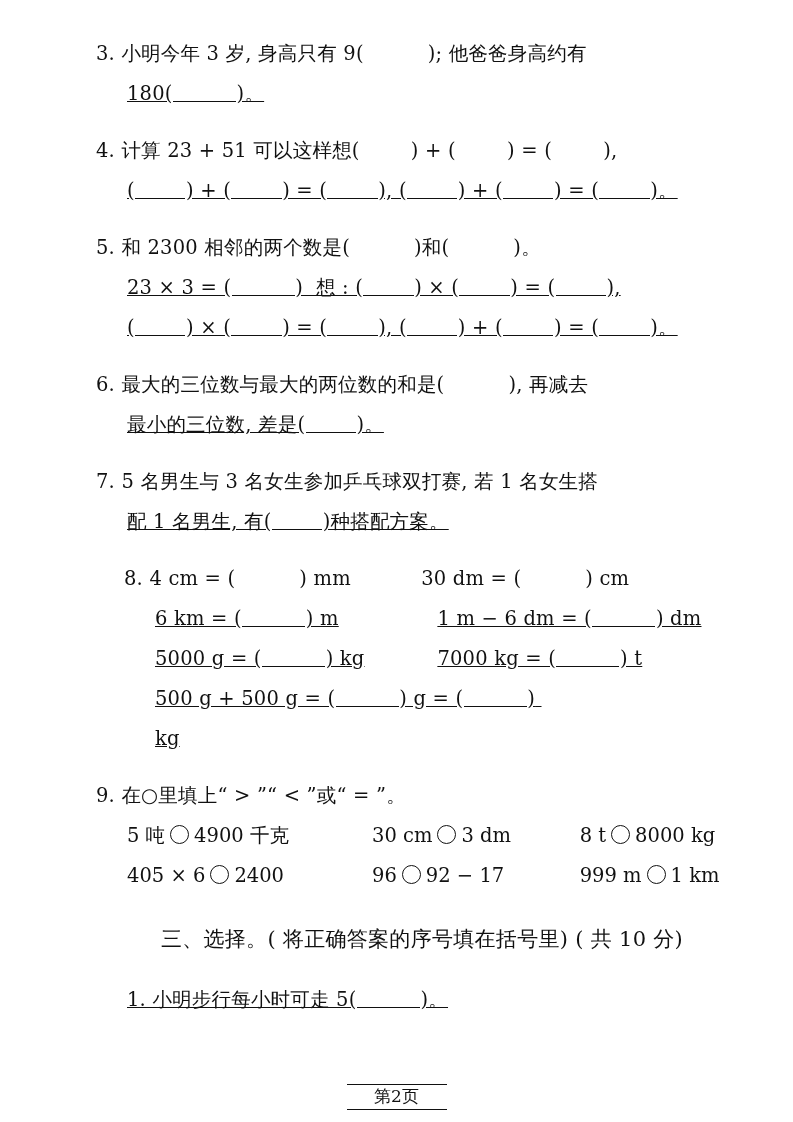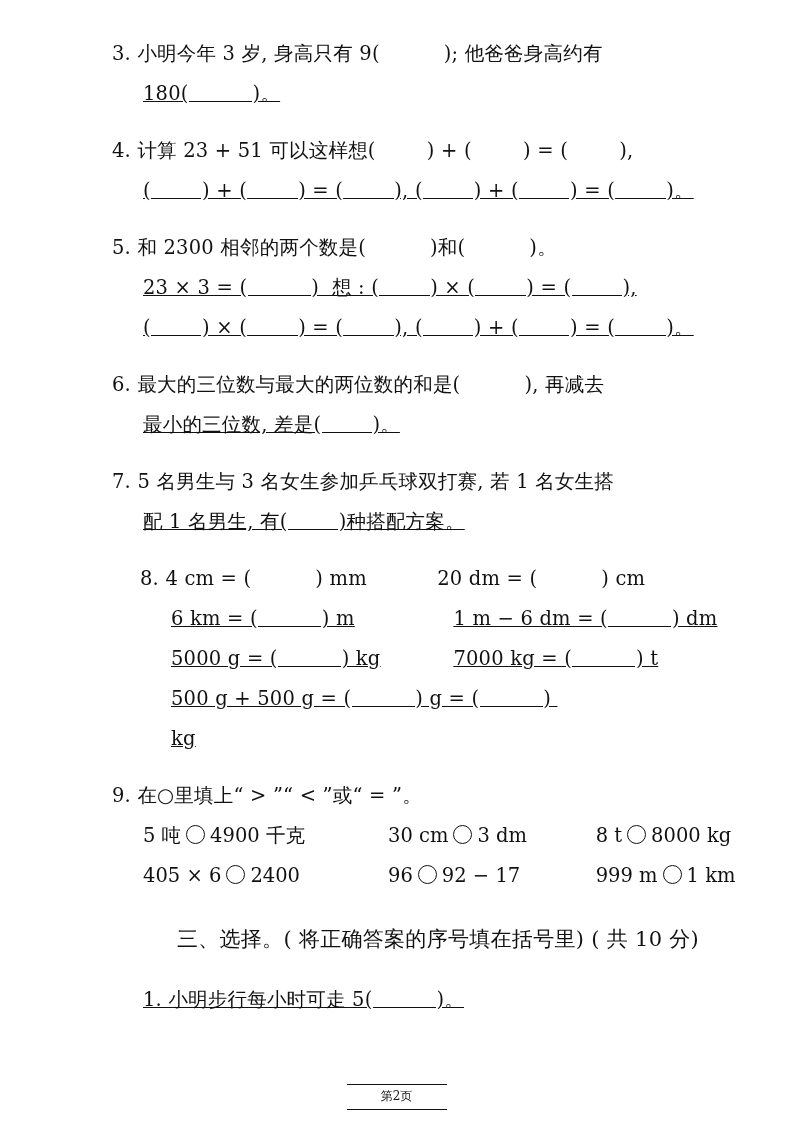--- a/index.html
+++ b/index.html
@@ -16,21 +16,21 @@
     overflow: hidden;
   }
   .page {
     position: absolute;
     left: 0; top: 0;
     width: 793px;
     height: 1122px;
   }
   .content {
     position: absolute;
-    left: 112px;
+    left: 96px;
     top: 34px;
     width: 652px;
   }
   .q {
     margin-bottom: 17px;
   }
   .line {
     font-size: 19.5px;
     line-height: 40px;
     white-space: pre-wrap;
@@ -80,21 +80,21 @@
     left: 0;
     bottom: 12px;
     width: 793px;
     text-align: center;
   }
   .footer-inner {
     display: inline-block;
     border-top: 1.3px solid #111;
     border-bottom: 1.3px solid #111;
     padding: 2px 14px 3px 14px;
-    font-size: 12px;
+    font-size: 17px;
     line-height: 19px;
     min-width: 72px;
   }
 </style>
 </head>
 <body>
 
 <div class="page">
   <div class="content">
 
@@ -120,21 +120,21 @@
     </div>
 
     <div class="q">
       <div class="line">7. 5 名男生与 3 名女生参加乒乓球双打赛, 若 1 名女生搭</div>
       <div class="line indent">配 1 名男生, 有(        )种搭配方案。</div>
     </div>
 
     <div class="q">
       <div class="cols">
         <div class="line c1">8. 4 cm = (          ) mm</div>
-        <div class="line c2">20 dm = (          ) cm</div>
+        <div class="line c2">30 dm = (          ) cm</div>
       </div>
       <div class="cols indent">
         <div class="line c1">6 km = (          ) m</div>
         <div class="line c2">1 m − 6 dm = (          ) dm</div>
       </div>
       <div class="cols indent">
         <div class="line c1">5000 g = (          ) kg</div>
         <div class="line c2">7000 kg = (          ) t</div>
       </div>
       <div class="cols indent">

